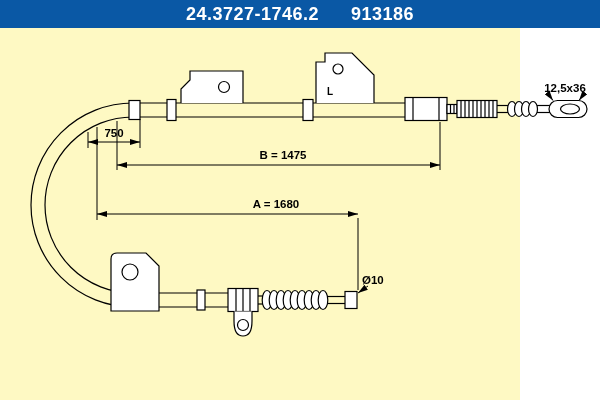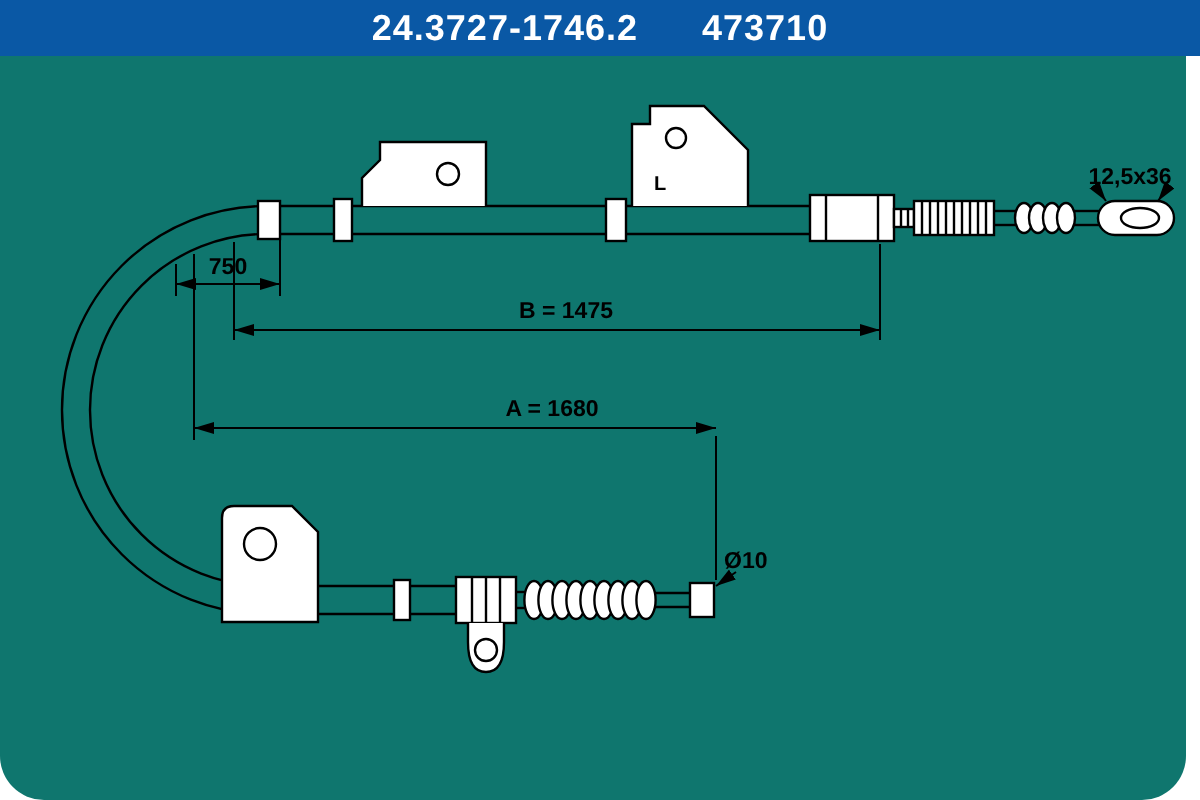--- a/index.html
+++ b/index.html
@@ -1,21 +1,21 @@
 <!DOCTYPE html>
 <html><head>
 <meta charset="utf-8">
 <style>
   * { margin: 0; padding: 0; box-sizing: border-box; }
   html, body { background: #ffffff; }
   body {
     width: 600px; height: 400px; overflow: hidden;
     font-family: "Liberation Sans", sans-serif;
   }
-  .page { position: relative; width: 593px; height: 400px; background: #0f766e; border-radius: 22px; }
+  .page { position: relative; width: 520px; height: 400px; background: #fef9c3; }
   .header-bar {
     position: absolute; top: 0; left: 0; width: 600px; height: 28px;
     background: #0a58a5;
     display: flex; align-items: center; justify-content: center; gap: 32px;
   }
   .header-bar span {
     color: #ffffff; font-weight: bold; font-size: 18px; letter-spacing: 0.5px;
     font-family: "Liberation Sans", sans-serif;
   }
   svg.drawing { position: absolute; top: 0; left: 0; }
@@ -25,21 +25,21 @@
     fill: #000000;
   }
 </style>
 </head>
 <body>
 
 <div class="page">
 
   <div class="header-bar">
     <span>24.3727-1746.2</span>
-    <span>473710</span>
+    <span>913186</span>
   </div>
 
   <svg class="drawing" width="600" height="400" viewBox="0 0 600 400">
     <defs>
       <marker id="arr" viewBox="0 0 10 6" markerWidth="10" markerHeight="6" refX="10" refY="3" orient="auto-start-reverse" markerUnits="userSpaceOnUse">
         <path d="M0,0 L10,3 L0,6 Z" fill="#000"></path>
       </marker>
     </defs>
 
     <g fill="none" stroke="#000" stroke-width="1.2">

